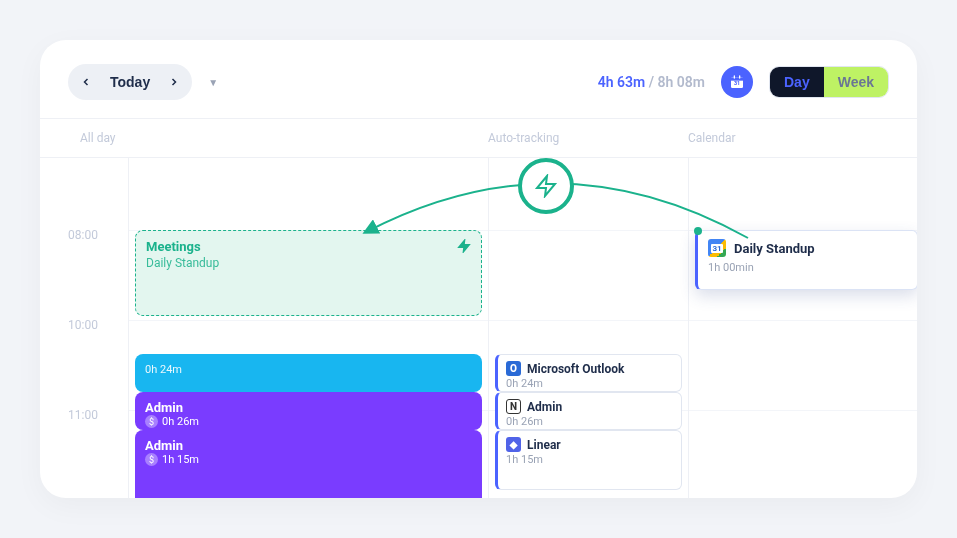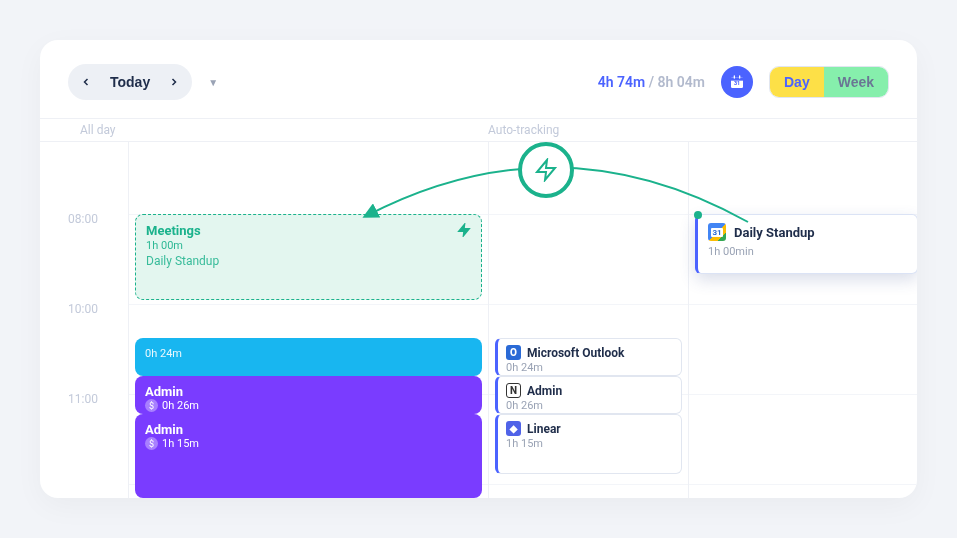--- a/index.html
+++ b/index.html
@@ -6,21 +6,21 @@
 body {
   font-family: -apple-system, BlinkMacSystemFont, "Segoe UI", Roboto, sans-serif;
   background: #f2f4f8;
   width: 957px;
   height: 538px;
   overflow: hidden;
   padding: 40px;
 }
 .card {
   background: #fff;
-  border-radius: 18px;
+  border-radius: 26px;
   width: 100%;
   height: 100%;
   box-shadow: 0 8px 30px rgba(0,0,0,0.04);
   padding: 24px 28px 0 28px;
   overflow: hidden;
   position: relative;
 }
 .header {
   display: flex;
   align-items: center;
@@ -78,33 +78,33 @@
   color: #fff;
 }
 .toggle {
   display: inline-flex;
   border: 1px solid #e1e6f0;
   border-radius: 10px;
   overflow: hidden;
 }
 .toggle-btn {
   border: none;
-  background: #86efac;
+  background: #bef264;
   padding: 7px 14px;
   font-size: 14px;
   font-weight: 600;
   color: #6a7694;
   cursor: pointer;
 }
-.toggle-btn.active { background: #fde047; color: #4b63ff; }
+.toggle-btn.active { background: #0f172a; color: #4b63ff; }
 
 .col-headers {
   display: grid;
   grid-template-columns: 60px 360px 200px 220px;
-  height: 24px;
+  height: 40px;
   align-items: center;
   font-size: 12px;
   color: #c3cada;
   border-top: 1px solid #eef0f5;
   border-bottom: 1px solid #eef0f5;
   margin: 0 -28px;
   padding: 0 28px;
 }
 .grid {
   display: grid;
@@ -237,62 +237,62 @@
         <svg width="12" height="12" viewBox="0 0 24 24" fill="none" stroke="#1f2d4a" stroke-width="3">
             <polyline points="9 18 15 12 9 6"></polyline>
           </svg>
       </button>
     </div>
     <div class="date-title">
       <span class="caret">▼</span>
     </div>
     <div class="spacer"></div>
     <div class="time-stats">
-      <span class="time-tracked">4h 74m</span>
-      <span class="time-total"> / <span>8h 04m</span></span>
+      <span class="time-tracked">4h 63m</span>
+      <span class="time-total"> / <span>8h 08m</span></span>
     </div>
     <div class="cal-badge">
       <svg width="16" height="16" viewBox="0 0 24 24" fill="#fff">
           <rect x="3" y="5" width="18" height="16" rx="2" fill="#fff"></rect>
           <rect x="3" y="5" width="18" height="5" fill="#4b63ff"></rect>
           <rect x="7" y="2" width="2" height="5" rx="1" fill="#fff"></rect>
           <rect x="15" y="2" width="2" height="5" rx="1" fill="#fff"></rect>
           <text x="12" y="17" font-size="8" text-anchor="middle" fill="#4b63ff" font-weight="800">31</text>
         </svg>
     </div>
     <div class="toggle">
       <button class="toggle-btn active">Day</button>
       <button class="toggle-btn">Week</button>
     </div>
   </div>
 
   <div class="col-headers">
     <div></div>
     <div style="margin-left:-48px">All day</div>
     <div>Auto-tracking</div>
+    <div>Calendar</div>
   </div>
 
   <div class="grid">
     <div class="lines">
       <div class="hline" style="top:72px"></div>
       <div class="hline" style="top:162px"></div>
       <div class="hline" style="top:252px"></div>
       <div class="hline" style="top:342px"></div>
     </div>
 
     <div class="time-col">
       <div>08:00</div>
       <div>10:00</div>
       <div>11:00</div>
     </div>
 
     <div class="lane">
       <div class="event meetings">
         <div class="ttl">Meetings</div>
-        <div class="dur">1h 00m</div>
         <div class="desc">Daily Standup</div>
         <span class="bolt">
           <svg width="14" height="14" viewBox="0 0 24 24" fill="none" stroke="#1bb28c" stroke-width="2.5">
               <polygon points="13 2 3 14 12 14 11 22 21 10 12 10 13 2" fill="#1bb28c"></polygon>
             </svg>
         </span>
       </div>
       <div class="event email">
         <div class="dur">0h 24m</div>
       </div>

